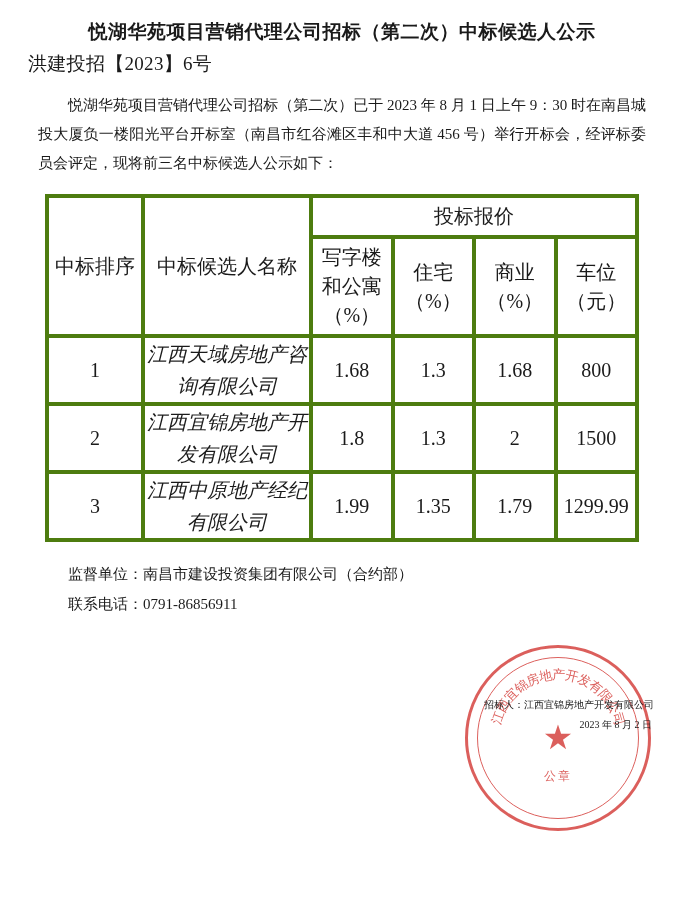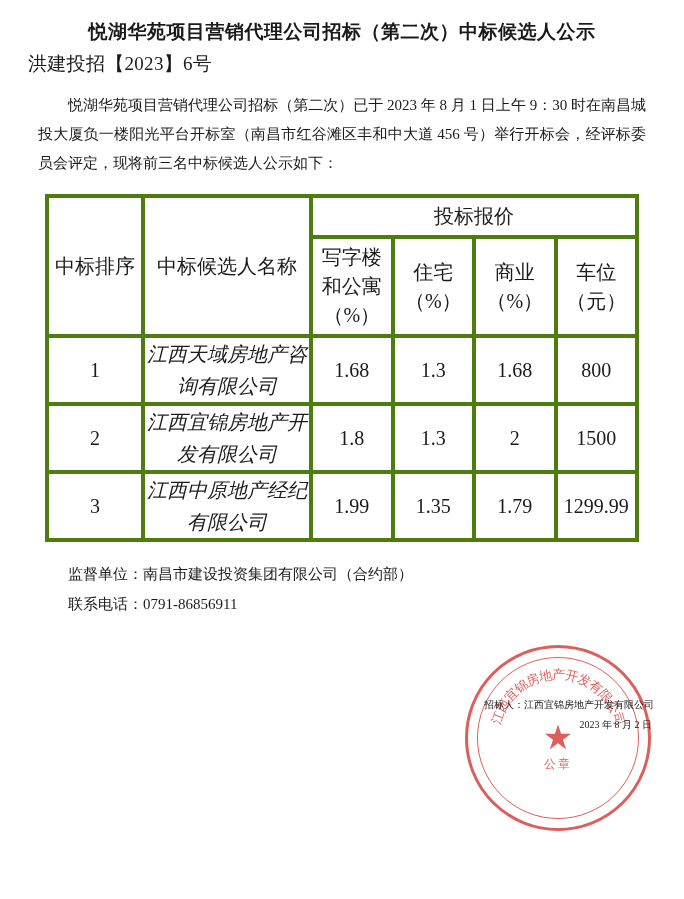--- a/index.html
+++ b/index.html
@@ -141,21 +141,21 @@
     position: absolute;
     left: 50%;
     top: 50%;
     transform-origin: 0 0;
     white-space: nowrap;
   }
   .seal .seal-bottom {
     position: absolute;
     width: 180px;
     text-align: center;
-    top: 108px;
+    top: 120px;
     color: #d2332f;
     font-size: 12px;
     letter-spacing: 2px;
   }
 </style>
 </head>
 <body>
 
 <div class="page">
 

